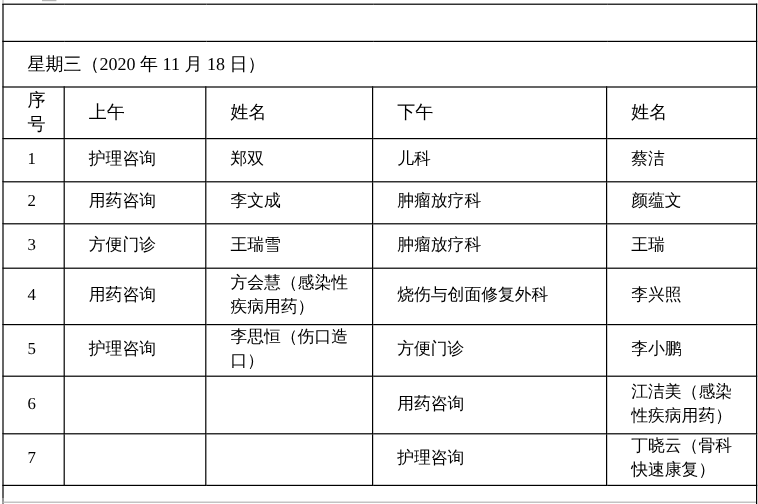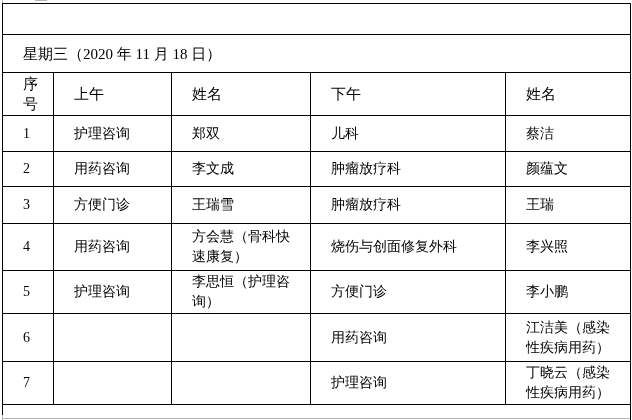--- a/index.html
+++ b/index.html
@@ -95,44 +95,44 @@
     <tr class="row-3">
       <td class="cell-no">3</td>
       <td>方便门诊</td>
       <td>王瑞雪</td>
       <td>肿瘤放疗科</td>
       <td>王瑞</td>
     </tr>
     <tr class="row-4">
       <td class="cell-no">4</td>
       <td>用药咨询</td>
-      <td>方会慧（骨科快速康复）</td>
+      <td>方会慧（感染性疾病用药）</td>
       <td>烧伤与创面修复外科</td>
       <td>李兴照</td>
     </tr>
     <tr class="row-5">
       <td class="cell-no">5</td>
       <td>护理咨询</td>
-      <td>李思恒（护理咨询）</td>
+      <td>李思恒（伤口造口）</td>
       <td>方便门诊</td>
       <td>李小鹏</td>
     </tr>
     <tr class="row-6">
       <td class="cell-no">6</td>
       <td></td>
       <td></td>
       <td>用药咨询</td>
       <td>江洁美（感染性疾病用药）</td>
     </tr>
     <tr class="row-7">
       <td class="cell-no">7</td>
       <td></td>
       <td></td>
       <td>护理咨询</td>
-      <td>丁晓云（感染性疾病用药）</td>
+      <td>丁晓云（骨科快速康复）</td>
     </tr>
     <tr class="row-spacer-bottom">
       <td colspan="5"></td>
     </tr>
   </tbody>
 </table>
 
 <div class="artifact artifact-top-left"></div>
 <div class="artifact artifact-top-tick"></div>
 <div class="artifact artifact-bottom-line"></div>

